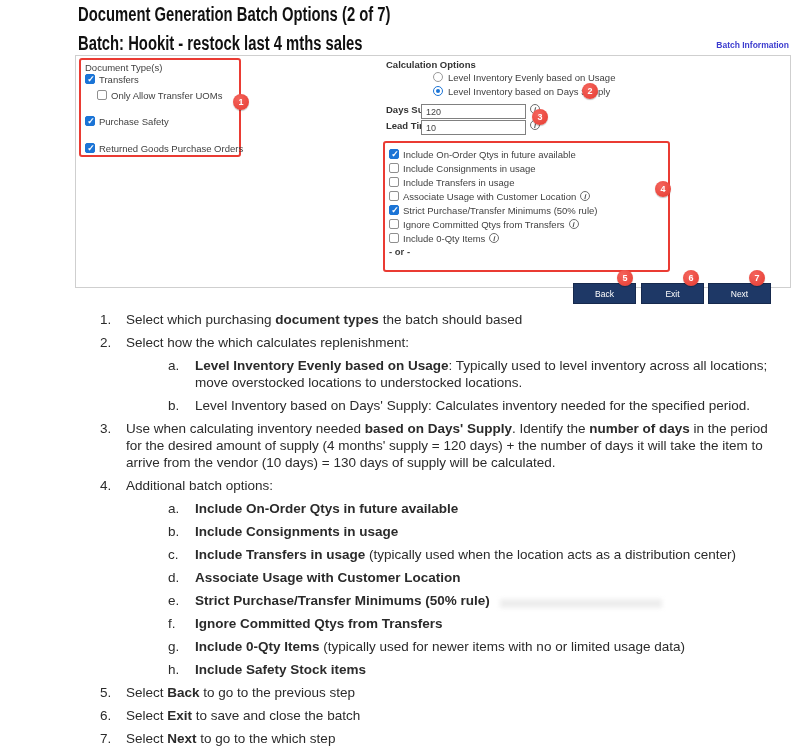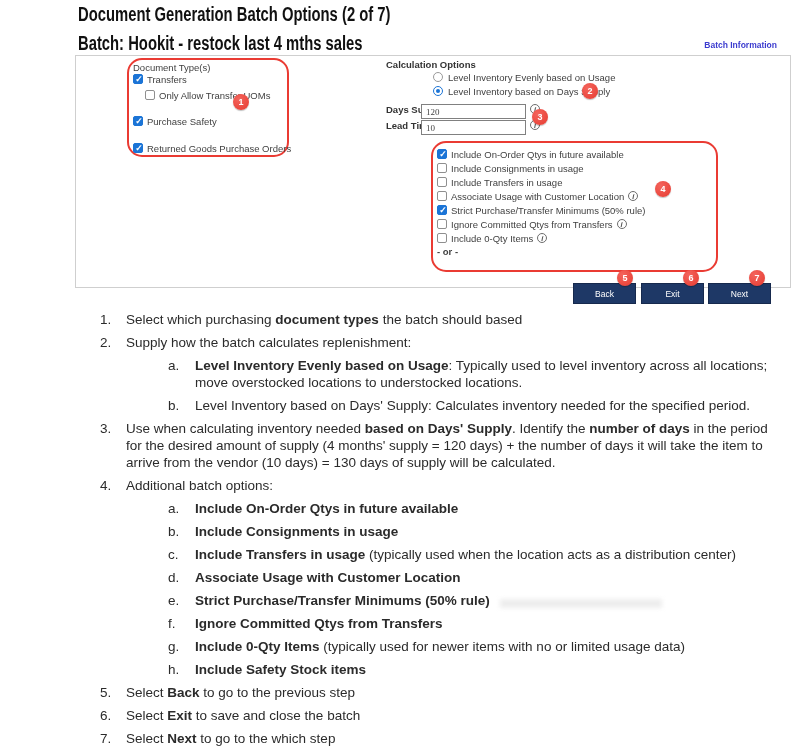--- a/index.html
+++ b/index.html
@@ -10,33 +10,33 @@
   }
 
   
   .hdr-title, .hdr-sub {
     position:absolute; left:78px; font-weight:bold; font-size:20px; color:#111;
     white-space:nowrap; transform:scaleX(0.74); transform-origin:left top;
   }
   .hdr-title { top:3px; }
   .hdr-sub { top:32px; }
   .batch-info-link {
-    position:absolute; top:40px; right:20px; font-size:8.5px; color:#3c3ccf;
+    position:absolute; top:40px; right:8px; font-size:8.5px; color:#3c3ccf;
     font-weight:bold; cursor:pointer;
   }
 
   
   .mock {
     position:absolute; left:75px; top:55px; width:716px; height:233px;
     border:1px solid #cfcfcf; background:#fff;
     font-size:9.5px; color:#3f3f3f;
   }
   .mock .lbl { white-space:nowrap; }
   .groupbox-red {
-    position:absolute; border:2px solid #ea3b33; border-radius:15px; background:transparent;margin-left:48px;
+    position:absolute; border:2px solid #ea3b33; border-radius:3px; background:transparent;
   }
   .badge {
     position:absolute; width:16px; height:16px; border-radius:50%;
     background:radial-gradient(circle at 35% 30%, #f4645c, #e63b31);
     color:#fff; font-size:9px; font-weight:bold; display:flex;
     align-items:center; justify-content:center; z-index:5;
     box-shadow:0 1px 1px rgba(0,0,0,.25);
   }
   .row { position:absolute; display:flex; align-items:flex-start; white-space:nowrap; }
   .cb {
@@ -53,21 +53,21 @@
     margin-right:5px; flex:none; position:relative; background:#fff; cursor:pointer;
   }
   .radio.on { border-color:#1b74d6; }
   .radio.on::after {
     content:""; position:absolute; left:2px; top:2px; width:4px; height:4px;
     border-radius:50%; background:#1b74d6;
   }
   .tfield {
     width:105px; height:15px; border:1px solid #808080; background:#fff;
     font-size:9px; color:#444; padding:4px 4px; line-height:13px;
-    font-family:Liberation Serif, serif;
+    font-family:Liberation Sans, sans-serif;
   }
   .info-i {
     width:10px; height:10px; border:1px solid #6d6d6d; border-radius:50%;
     font-size:7.5px; line-height:9px; text-align:center; color:#555;
     display:inline-block; margin-left:4px; flex:none; font-style:italic; font-weight:bold;
   }
   .calc-title, .field-lbl { font-weight:bold; color:#333; }
 
   .btn {
     position:absolute; width:63px; height:21px; background:#1e3866; color:#fff;
@@ -192,21 +192,21 @@
 
   <div class="smudge"></div>
 
   <div class="instructions" id="instructions">
       <div class="li">
         <div class="num">1.</div>
         <div class="txt"><span>Select which purchasing </span><span style="font-weight: bold;">document types</span><span> the batch should based</span></div>
       </div>
       <div class="li">
         <div class="num">2.</div>
-        <div class="txt"><span>Supply how the batch calculates replenishment:</span></div>
+        <div class="txt"><span>Select how the which calculates replenishment:</span></div>
       </div>
       <div class="li sub">
         <div class="num">a.</div>
         <div class="txt"><span style="font-weight: bold;">Level Inventory Evenly based on Usage</span><span>: Typically used to level inventory across all locations; move overstocked locations to understocked locations.</span></div>
       </div>
       <div class="li sub">
         <div class="num">b.</div>
         <div class="txt"><span style="font-weight: normal;">Level Inventory based on Days' Supply</span><span>: Calculates inventory needed for the specified period.</span></div>
       </div>
       <div class="li">

